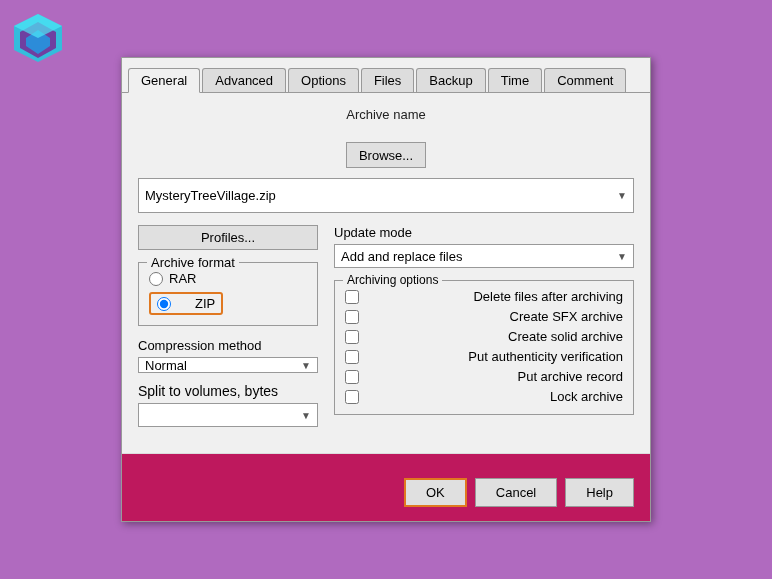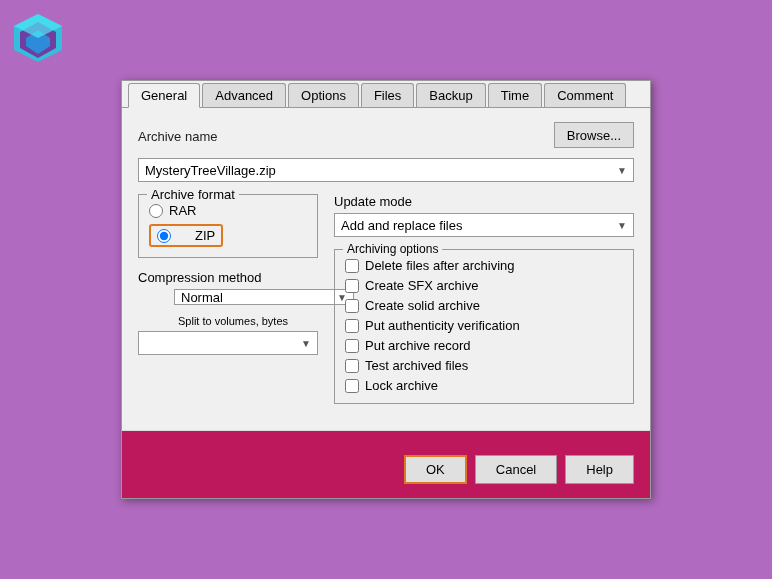--- a/index.html
+++ b/index.html
@@ -30,21 +30,21 @@
       box-shadow: 2px 2px 8px rgba(0,0,0,0.4);
       width: 530px;
       padding: 0;
     }
 
     
     .tab-bar {
       display: flex;
       background: #f0f0f0;
       border-bottom: 1px solid #999;
-      padding-top: 2px;
+      padding-top: 10px;
       padding-left: 6px;
     }
     .tab {
       padding: 4px 12px;
       border: 1px solid #999;
       border-bottom: none;
       background: #ddd;
       cursor: pointer;
       font-size: 13px;
       margin-right: 2px;
@@ -64,23 +64,24 @@
     }
 
     
     .section-label {
       font-size: 13px;
       color: #222;
       margin-bottom: 4px;
     }
     .archive-name-row {
       display: flex;
-      align-items: flex-end;
+      align-items: center;
       gap: 8px;
       margin-bottom: 10px;
+      flex-direction: column;
     }
     .browse-button {
       padding: 3px 12px;
       background: #e0e0e0;
       border: 1px solid #999;
       font-size: 13px;
       cursor: pointer;
       height: 26px;
       white-space: nowrap;
     }
@@ -88,21 +89,21 @@
     .archive-name-dropdown-row {
       display: flex;
       margin-bottom: 12px;
     }
     .archive-name-dropdown {
       flex: 1;
       border: 1px solid #999;
       background: #fff;
       padding: 3px 6px;
       font-size: 13px;
-      height: 24px;
+      height: 35px;
       display: flex;
       align-items: center;
       justify-content: space-between;
       gap: 20px;
     }
     .dropdown-arrow {
       font-size: 10px;
       color: #555;
     }
 
@@ -181,29 +182,27 @@
       display: flex;
       align-items: center;
       justify-content: space-between;
       border: 1px solid #999;
       background: #fff;
       padding: 3px 6px;
       font-size: 13px;
       height: 16px;
       width: 100%;
       cursor: pointer;
-      margin-left: 36px;
     }
 
     
     .split-label {
-      font-size: 11px;
+      font-size: 14px;
       margin-bottom: 4px;
       margin-top: 10px;
-      margin-left: 40px;
     }
     .split-dropdown {
       display: flex;
       align-items: center;
       justify-content: space-between;
       border: 1px solid #999;
       background: #fff;
       padding: 3px 6px;
       font-size: 13px;
       height: 24px;
@@ -248,20 +247,21 @@
       background: #f0f0f0;
       padding: 0 4px;
       font-size: 12px;
     }
     .checkbox-row {
       display: flex;
       align-items: center;
       gap: 6px;
       margin-bottom: 5px;
       font-size: 13px;
+      justify-content: space-between;
     }
     .checkbox-row:last-child { margin-bottom: 0; }
     .checkbox-input {
       width: 14px;
       height: 14px;
       cursor: pointer;
     }
 
     
     .dialog-footer {
@@ -321,20 +321,21 @@
       <div class="archive-name-dropdown">
         <span>MysteryTreeVillage.zip</span>
         <span class="dropdown-arrow">▼</span>
       </div>
     </div>
 
     <div class="two-col">
 
       <div class="left-col">
 
+        <button class="profiles-button">Profiles...</button>
 
         <div class="group-box">
           <span class="group-box-legend">Archive format</span>
           <div class="radio-row">
             <input type="radio" class="radio-input" name="archive-format" style="">
             <span class="radio-label">RAR</span>
           </div>
           <div class="radio-row">
             <span class="zip-highlight">
               <input type="radio" class="radio-input" name="archive-format" checked="" style="">
@@ -383,24 +384,20 @@
           <div class="checkbox-row">
             <input type="checkbox" class="checkbox-input" style="">
             <span>Put authenticity verification</span>
           </div>
           <div class="checkbox-row">
             <input type="checkbox" class="checkbox-input" style="">
             <span>Put archive record</span>
           </div>
           <div class="checkbox-row">
             <input type="checkbox" class="checkbox-input" style="">
-            <span>Test archived files</span>
-          </div>
-          <div class="checkbox-row">
-            <input type="checkbox" class="checkbox-input" style="">
             <span>Lock archive</span>
           </div>
         </div>
 
       </div>
     </div>
 
   </div>
 
   <div class="dialog-footer">

